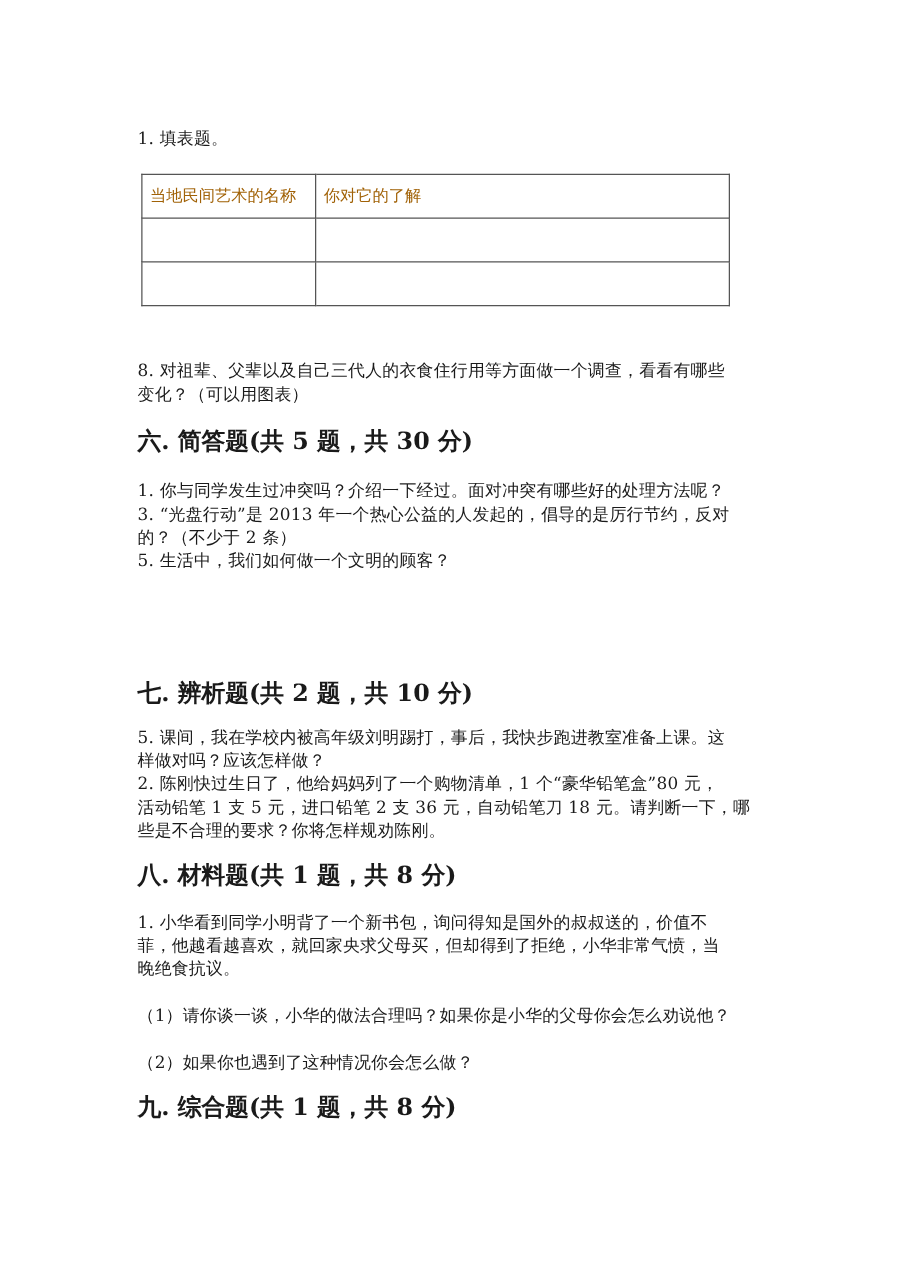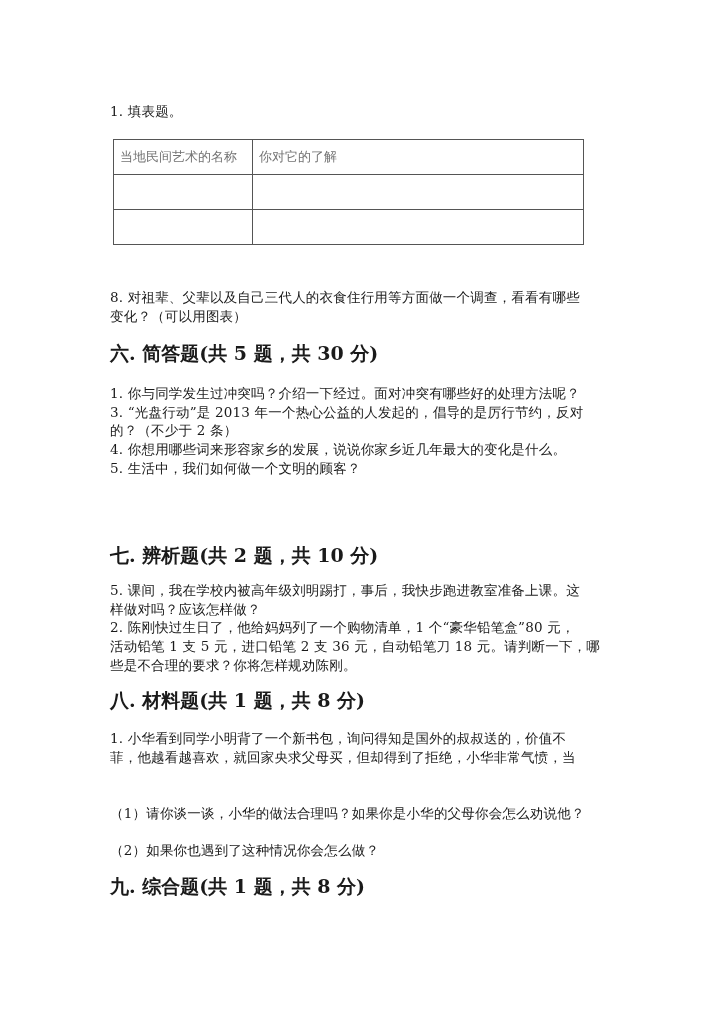--- a/index.html
+++ b/index.html
@@ -20,21 +20,21 @@
   }
   .line { display: block; white-space: nowrap; }
   table.fill {
     position: absolute; left: 113px; top: 139px;
     width: 471px; border-collapse: collapse;
   }
   table.fill td {
     border: 1.5px solid #555;
     height: 34px; padding: 0 6px;
     font-family: "DejaVu Sans", "Liberation Sans", sans-serif;
-    font-size: 13px; color: #737373;
+    font-size: 13px; color: #a16207;
     vertical-align: middle;
   }
   table.fill td.c1 { width: 126px; }
 </style>
 </head>
 <body>
 
 <div class="abs para" style="top:76px;margin-top:26px;">1. 填表题。</div>
 
 <table class="fill">
@@ -57,34 +57,34 @@
 <div class="abs para" style="top:288px;">
   <span class="line">8. 对祖辈、父辈以及自己三代人的衣食住行用等方面做一个调查，看看有哪些</span>
   <span class="line">变化？（可以用图表）</span>
 </div>
 
 <div class="abs heading" style="top:343px;">六. 简答题(共 5 题，共 30 分)</div>
 <div class="abs para" style="top:384px;">
   <span class="line">1. 你与同学发生过冲突吗？介绍一下经过。面对冲突有哪些好的处理方法呢？</span>
   <span class="line">3. “光盘行动”是 2013 年一个热心公益的人发起的，倡导的是厉行节约，反对</span>
   <span class="line">的？（不少于 2 条）</span>
-  <span class="line">4. 你想用哪些词来形容家乡的发展，说说你家乡近几年最大的变化是什么。</span>
   <span class="line">5. 生活中，我们如何做一个文明的顾客？</span>
 </div>
 
 <div class="abs heading" style="top:545px;">七. 辨析题(共 2 题，共 10 分)</div>
 <div class="abs para" style="top:581px;">
   <span class="line">5. 课间，我在学校内被高年级刘明踢打，事后，我快步跑进教室准备上课。这</span>
   <span class="line">样做对吗？应该怎样做？</span>
   <span class="line">2. 陈刚快过生日了，他给妈妈列了一个购物清单，1 个“豪华铅笔盒”80 元，</span>
   <span class="line">活动铅笔 1 支 5 元，进口铅笔 2 支 36 元，自动铅笔刀 18 元。请判断一下，哪</span>
   <span class="line">些是不合理的要求？你将怎样规劝陈刚。</span>
 </div>
 
 <div class="abs heading" style="top:690px;">八. 材料题(共 1 题，共 8 分)</div>
 <div class="abs para" style="top:729px;">
   <span class="line">1. 小华看到同学小明背了一个新书包，询问得知是国外的叔叔送的，价值不</span>
   <span class="line">菲，他越看越喜欢，就回家央求父母买，但却得到了拒绝，小华非常气愤，当</span>
+  <span class="line">晚绝食抗议。</span>
 </div>
 <div class="abs para" style="top:804px; width:560px;">（1）请你谈一谈，小华的做法合理吗？如果你是小华的父母你会怎么劝说他？</div>
 <div class="abs para" style="top:841px;">（2）如果你也遇到了这种情况你会怎么做？</div>
 
 <div class="abs heading" style="top:876px;">九. 综合题(共 1 题，共 8 分)</div>
 
 </body></html>

